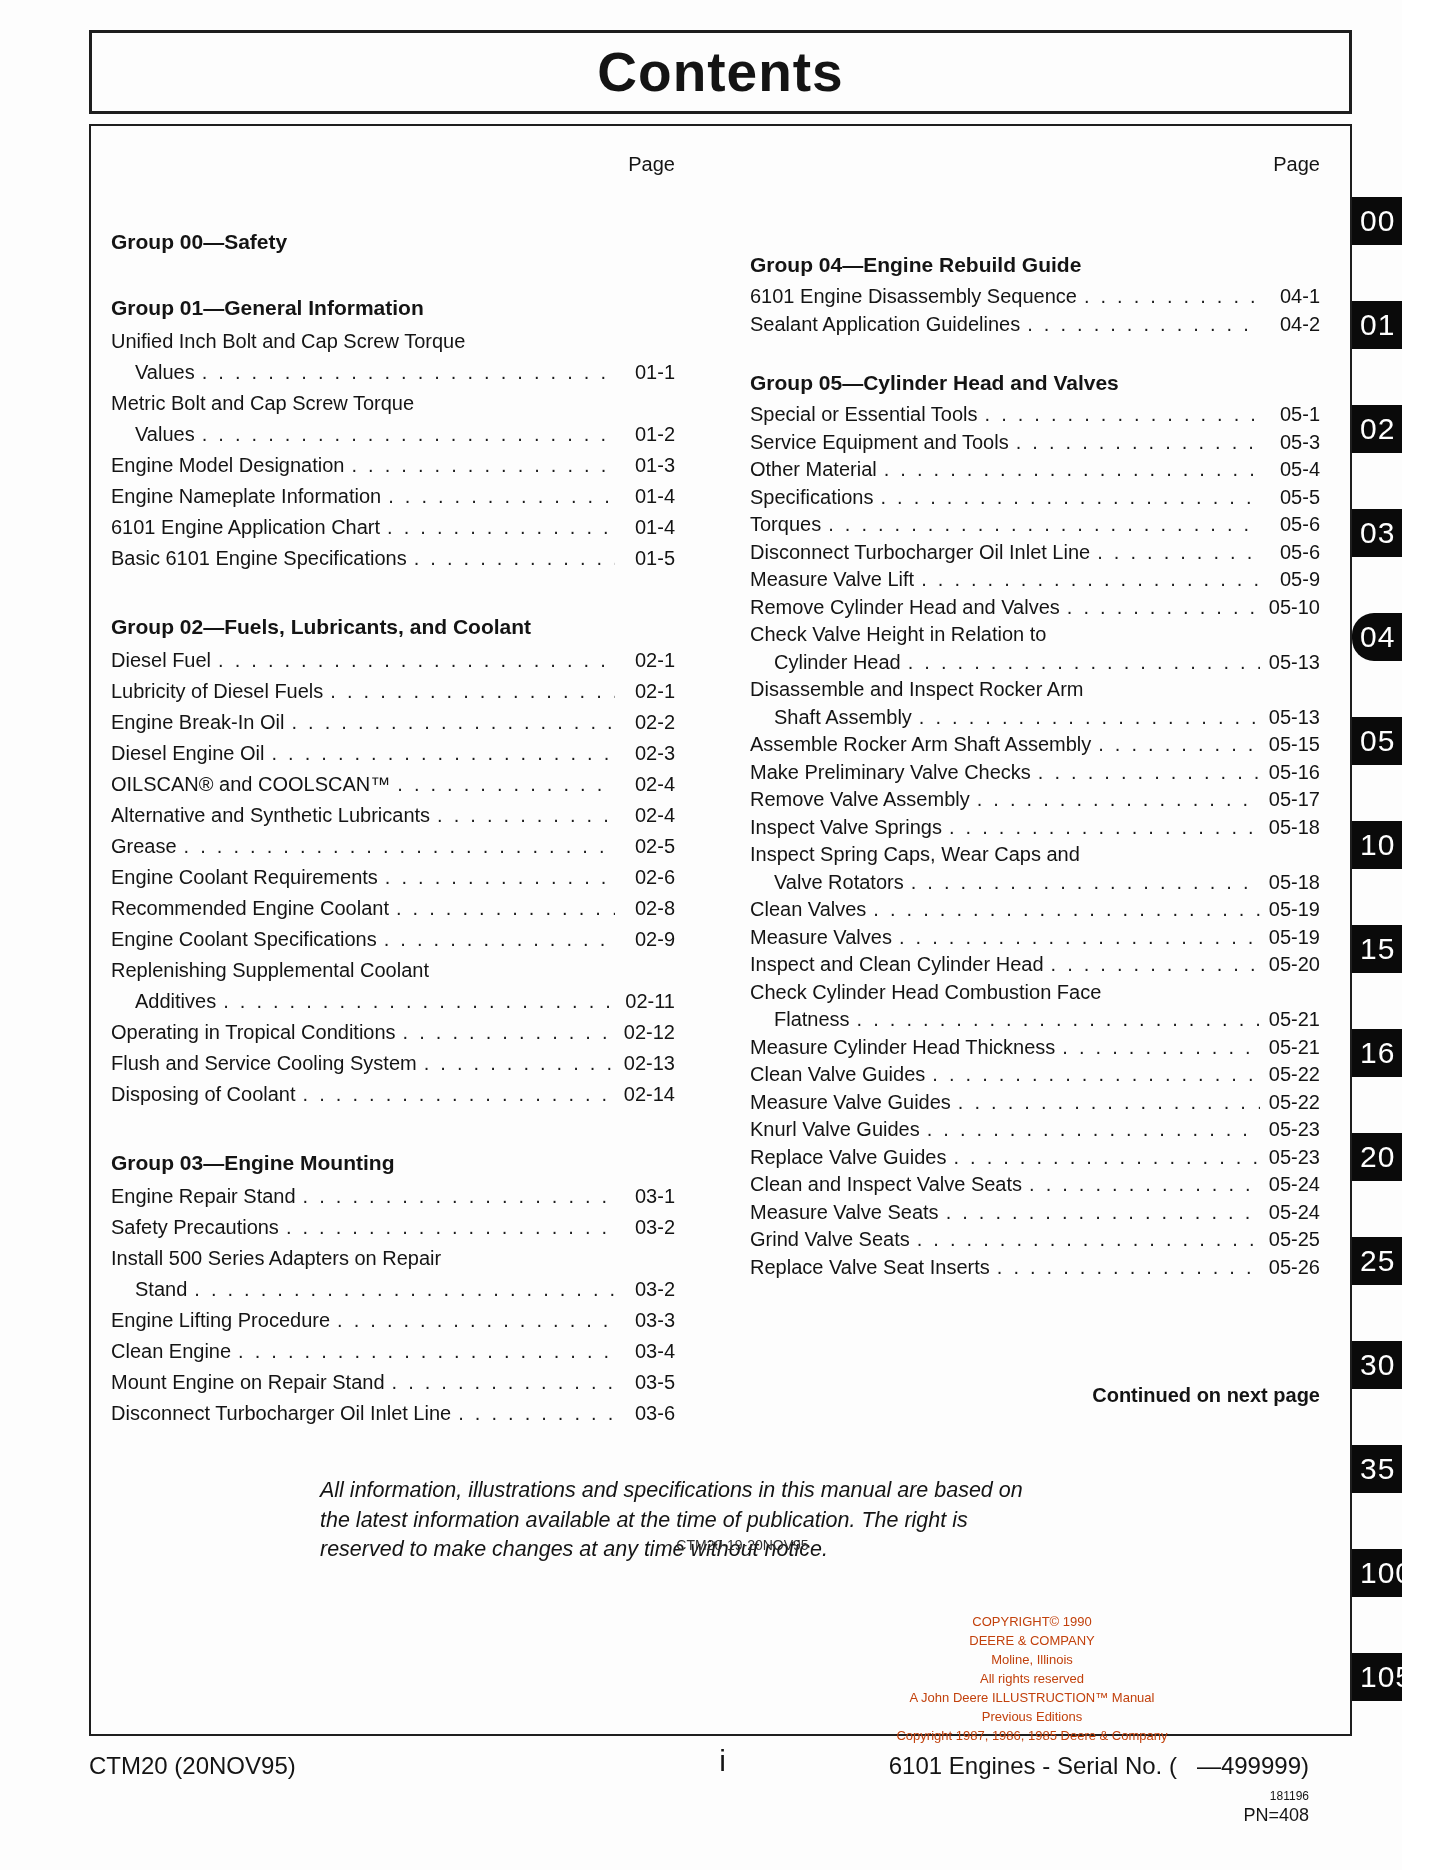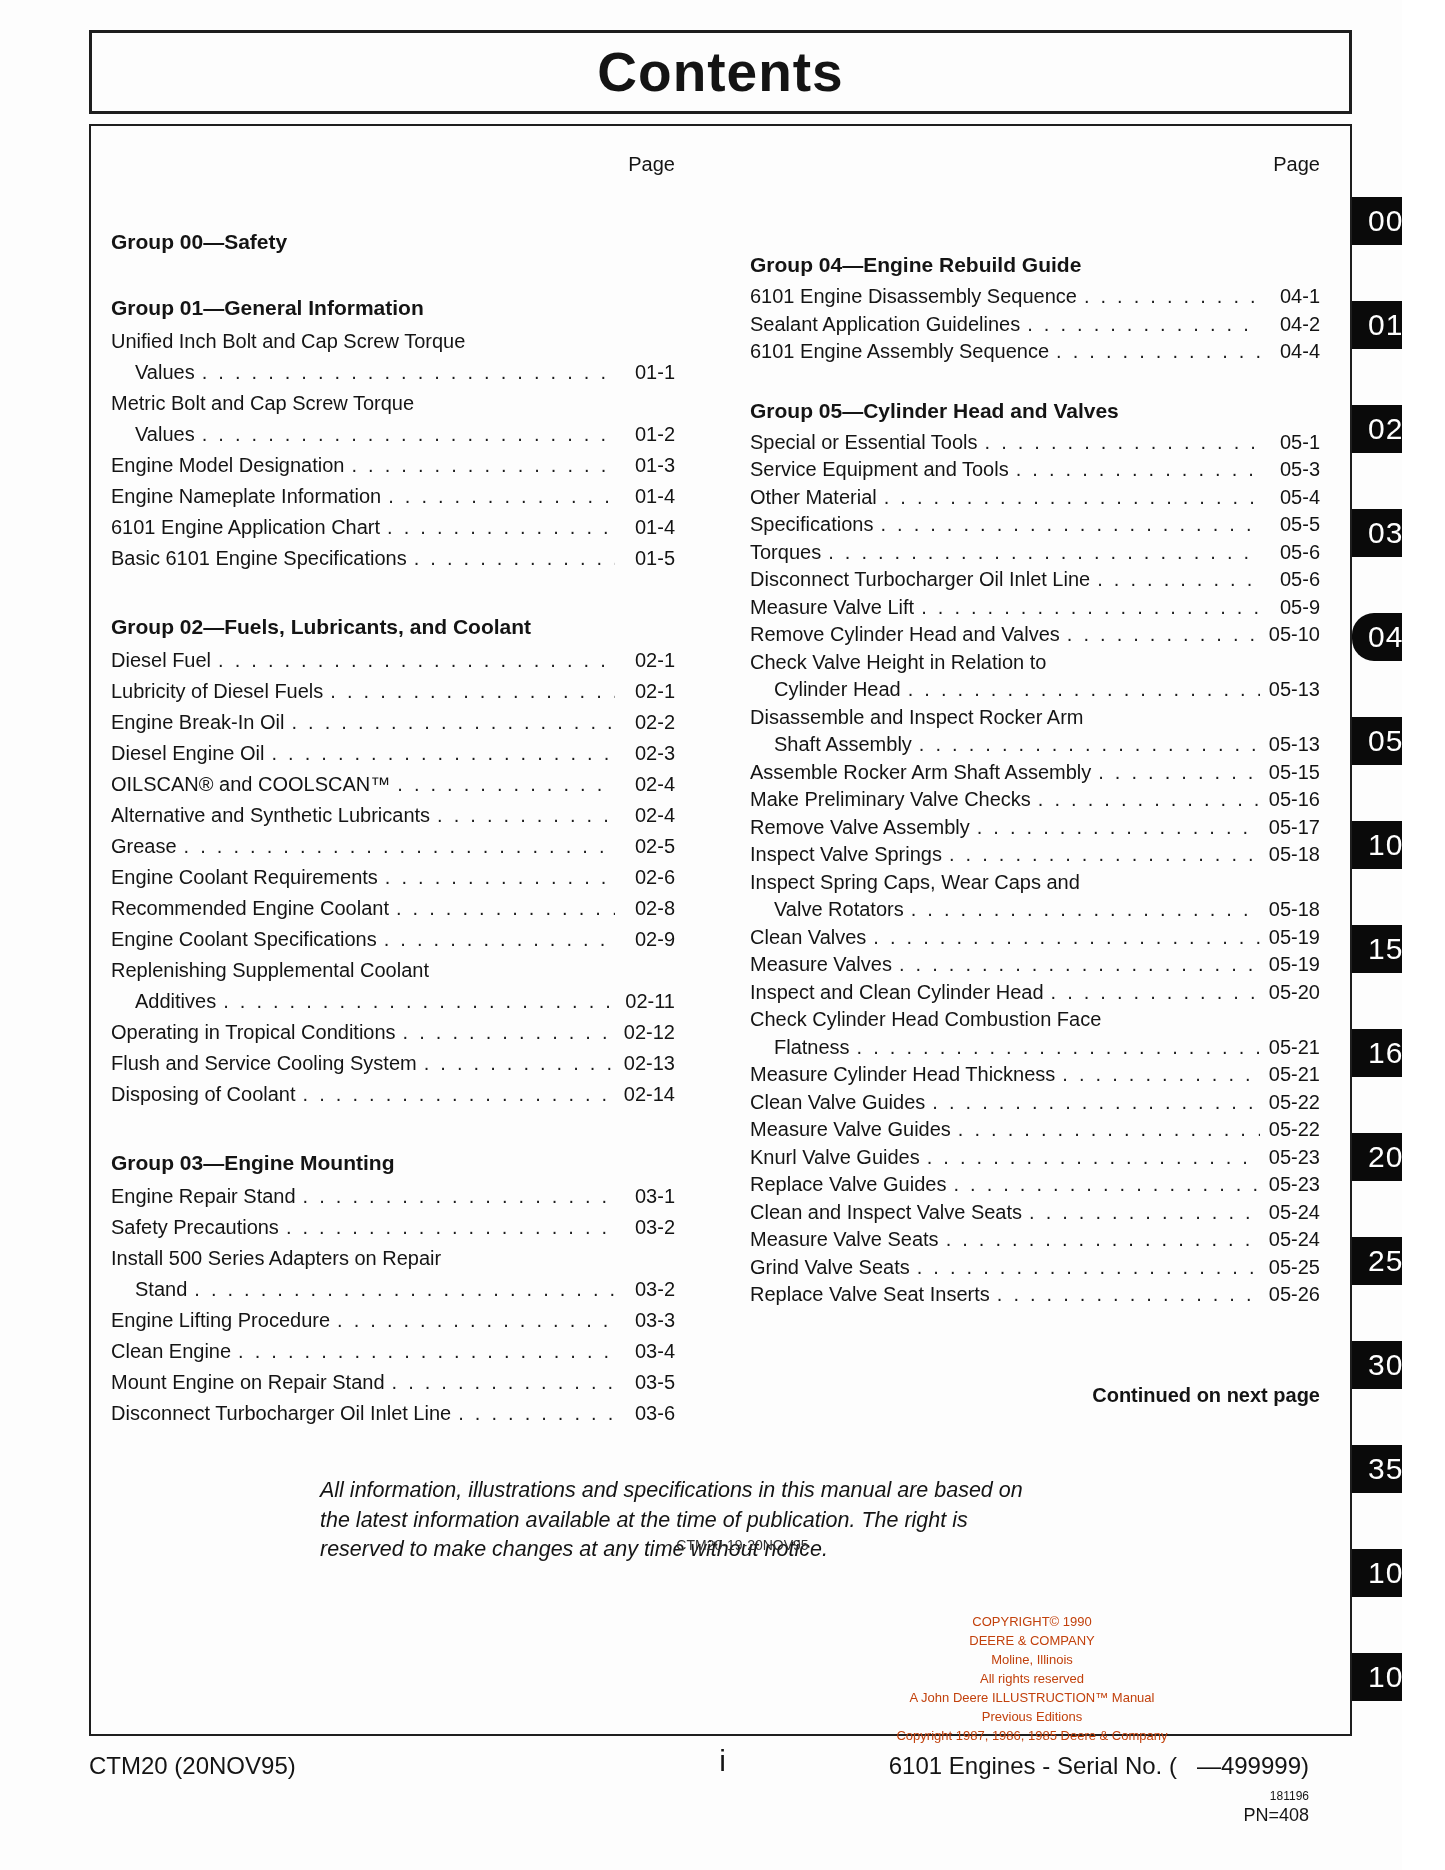--- a/index.html
+++ b/index.html
@@ -51,21 +51,21 @@
   .copyright{position:absolute;left:742px;top:1612px;width:580px;text-align:center;
              font-size:13px;line-height:19px;color:#c2410c;}
 
   .footer-left{position:absolute;left:89px;top:1752px;font-size:24px;}
   .footer-center{position:absolute;left:0;top:1744px;width:1445px;text-align:center;font-size:30px;}
   .footer-right{position:absolute;right:93px;top:1752px;font-size:24px;}
   .footer-print{position:absolute;right:93px;top:1789px;font-size:12px;}
   .footer-pn{position:absolute;right:93px;top:1805px;font-size:18px;}
 
   .tab{position:absolute;left:1352px;width:93px;height:48px;background:#0a0a0a;color:#fff;
-       font-size:30px;line-height:48px;padding-left:16px;box-sizing:border-box;letter-spacing:1px;}
+       font-size:30px;line-height:48px;padding-left:8px;box-sizing:border-box;letter-spacing:1px;}
 </style>
 </head>
 <body>
 
 <div class="page">
 
   <div class="title-box">
     <h1>Contents</h1>
   </div>
 
@@ -240,25 +240,20 @@
         <div class="toc-group-title">Group 04—Engine Rebuild Guide</div>
         <div class="toc-row">
           <span class="lab">6101 Engine Disassembly Sequence</span>
           <span class="dots"></span>
           <span class="num">04-1</span>
         </div>
         <div class="toc-row">
           <span class="lab">Sealant Application Guidelines</span>
           <span class="dots"></span>
           <span class="num">04-2</span>
-        </div>
-        <div class="toc-row">
-          <span class="lab">6101 Engine Assembly Sequence</span>
-          <span class="dots"></span>
-          <span class="num">04-4</span>
         </div>
       </div>
       <div class="toc-group">
         <div class="toc-group-title">Group 05—Cylinder Head and Valves</div>
         <div class="toc-row">
           <span class="lab">Special or Essential Tools</span>
           <span class="dots"></span>
           <span class="num">05-1</span>
         </div>
         <div class="toc-row">

